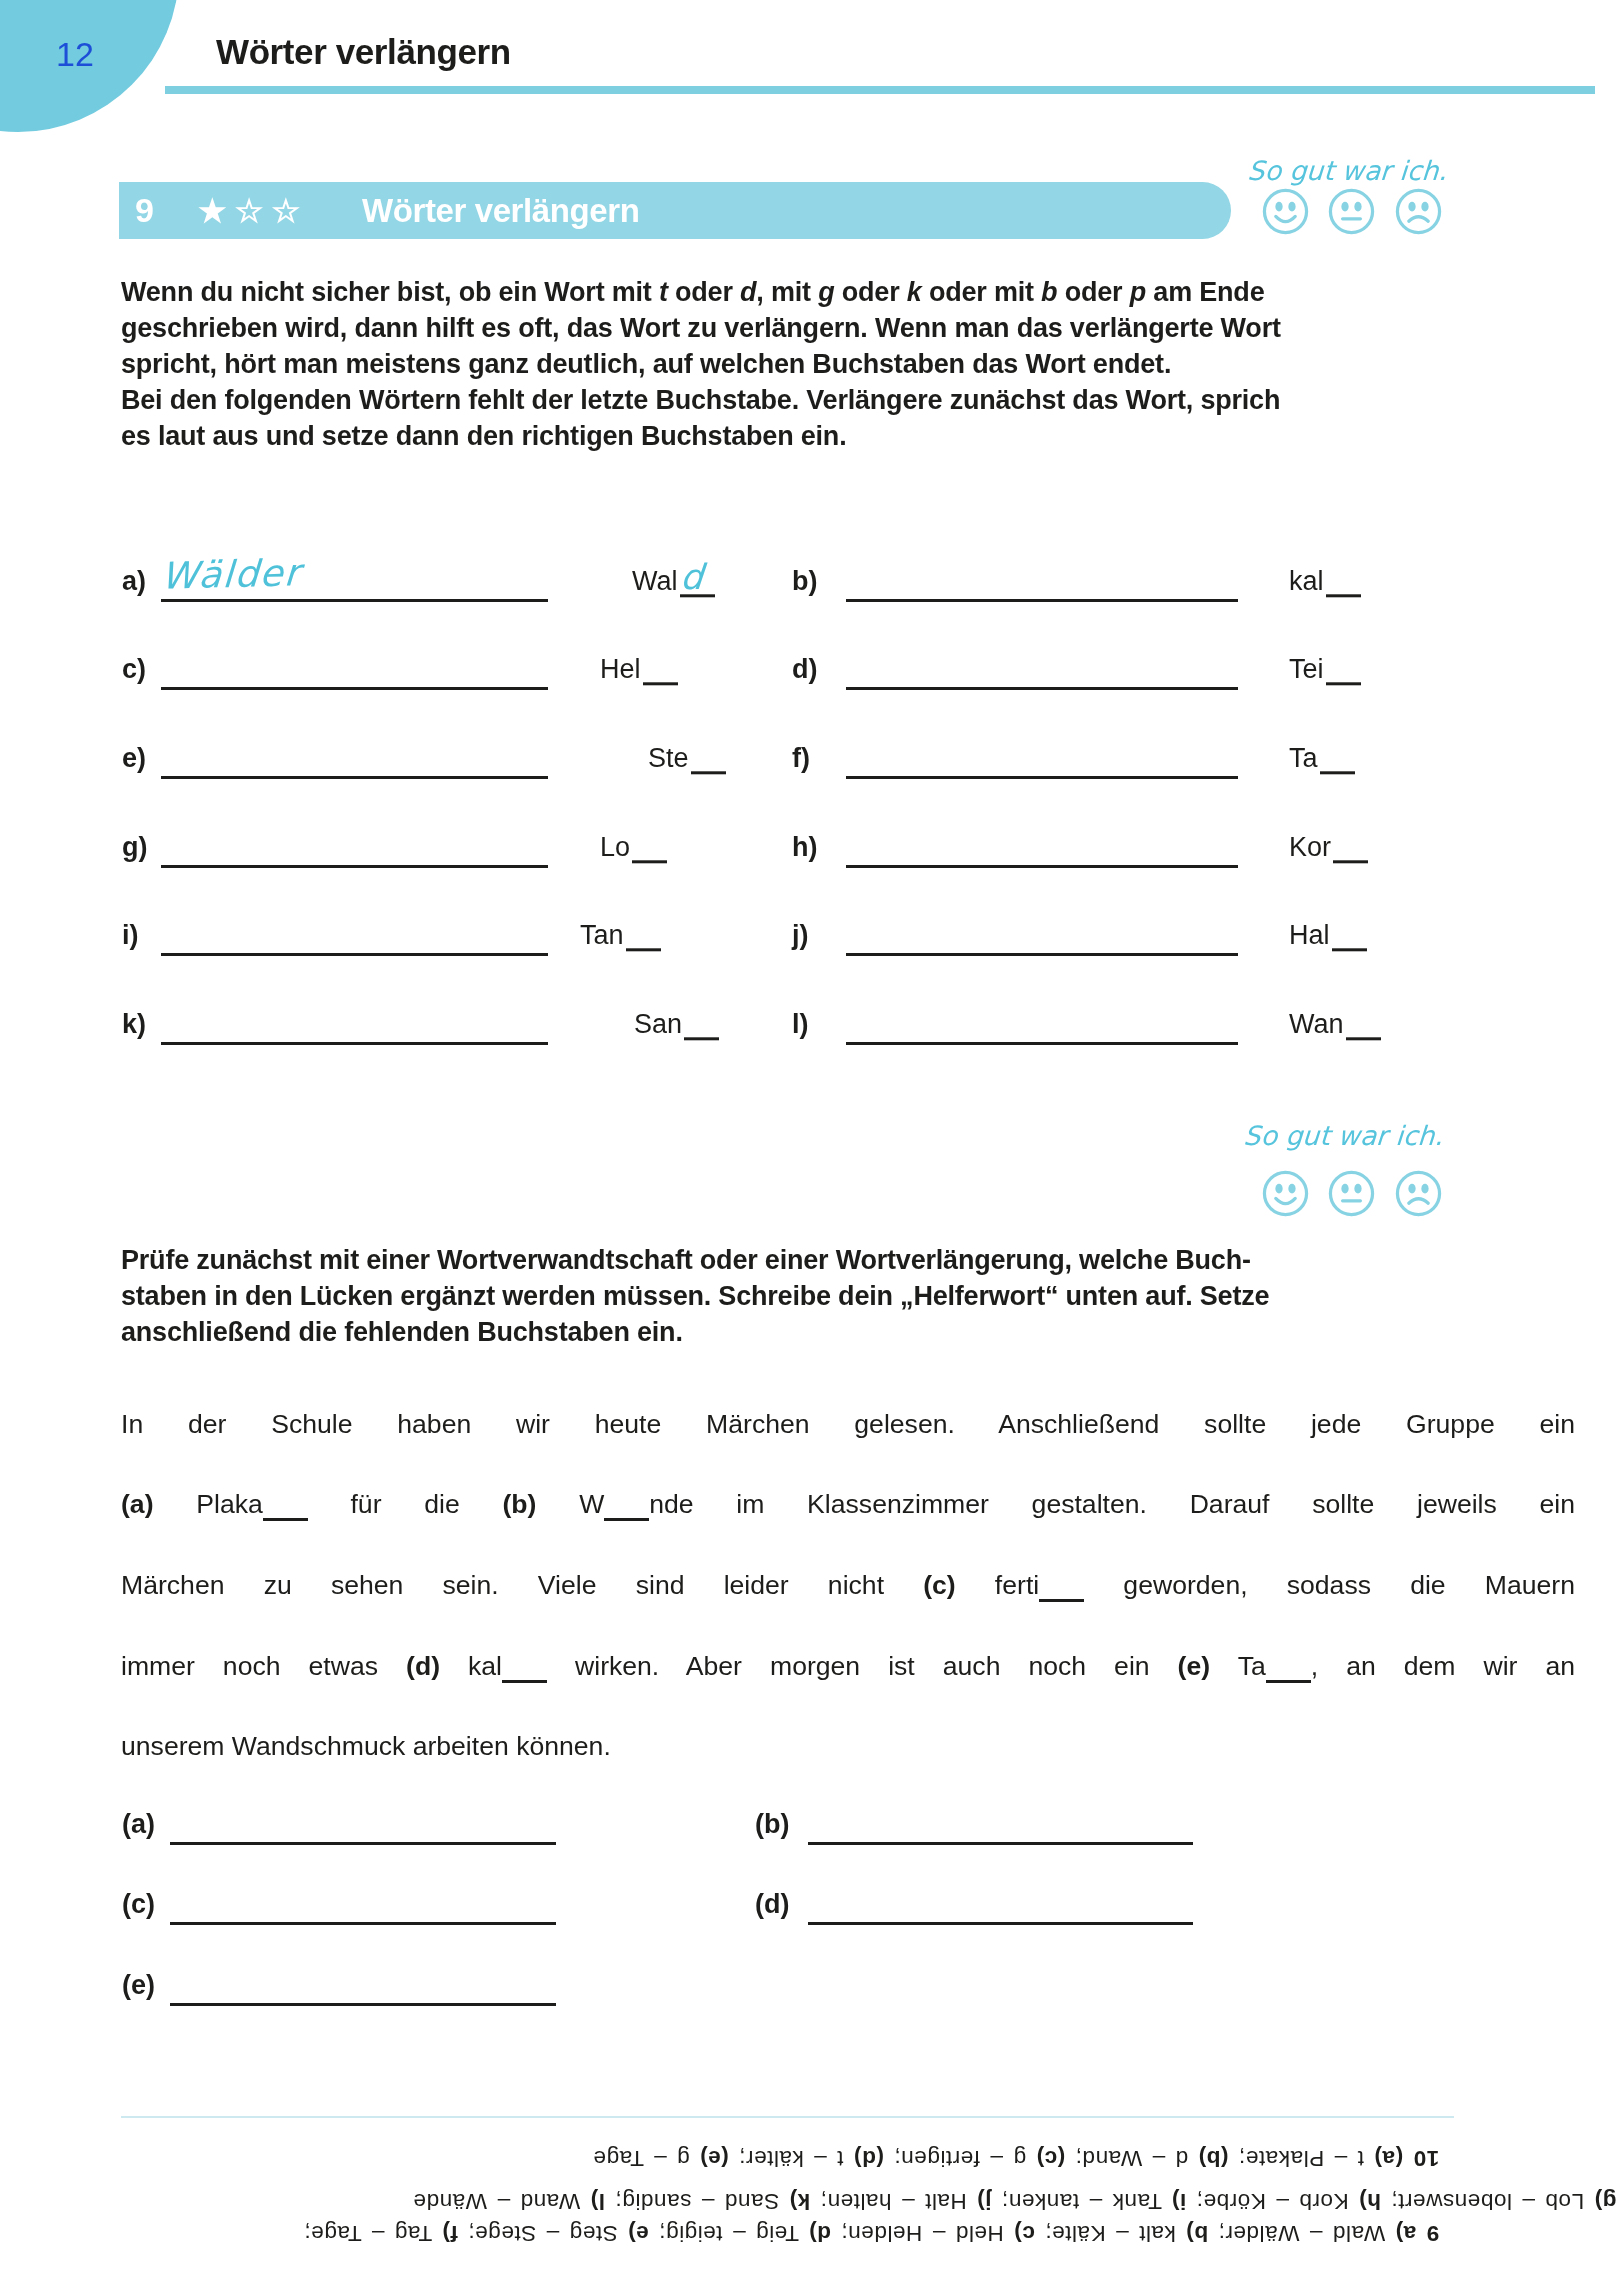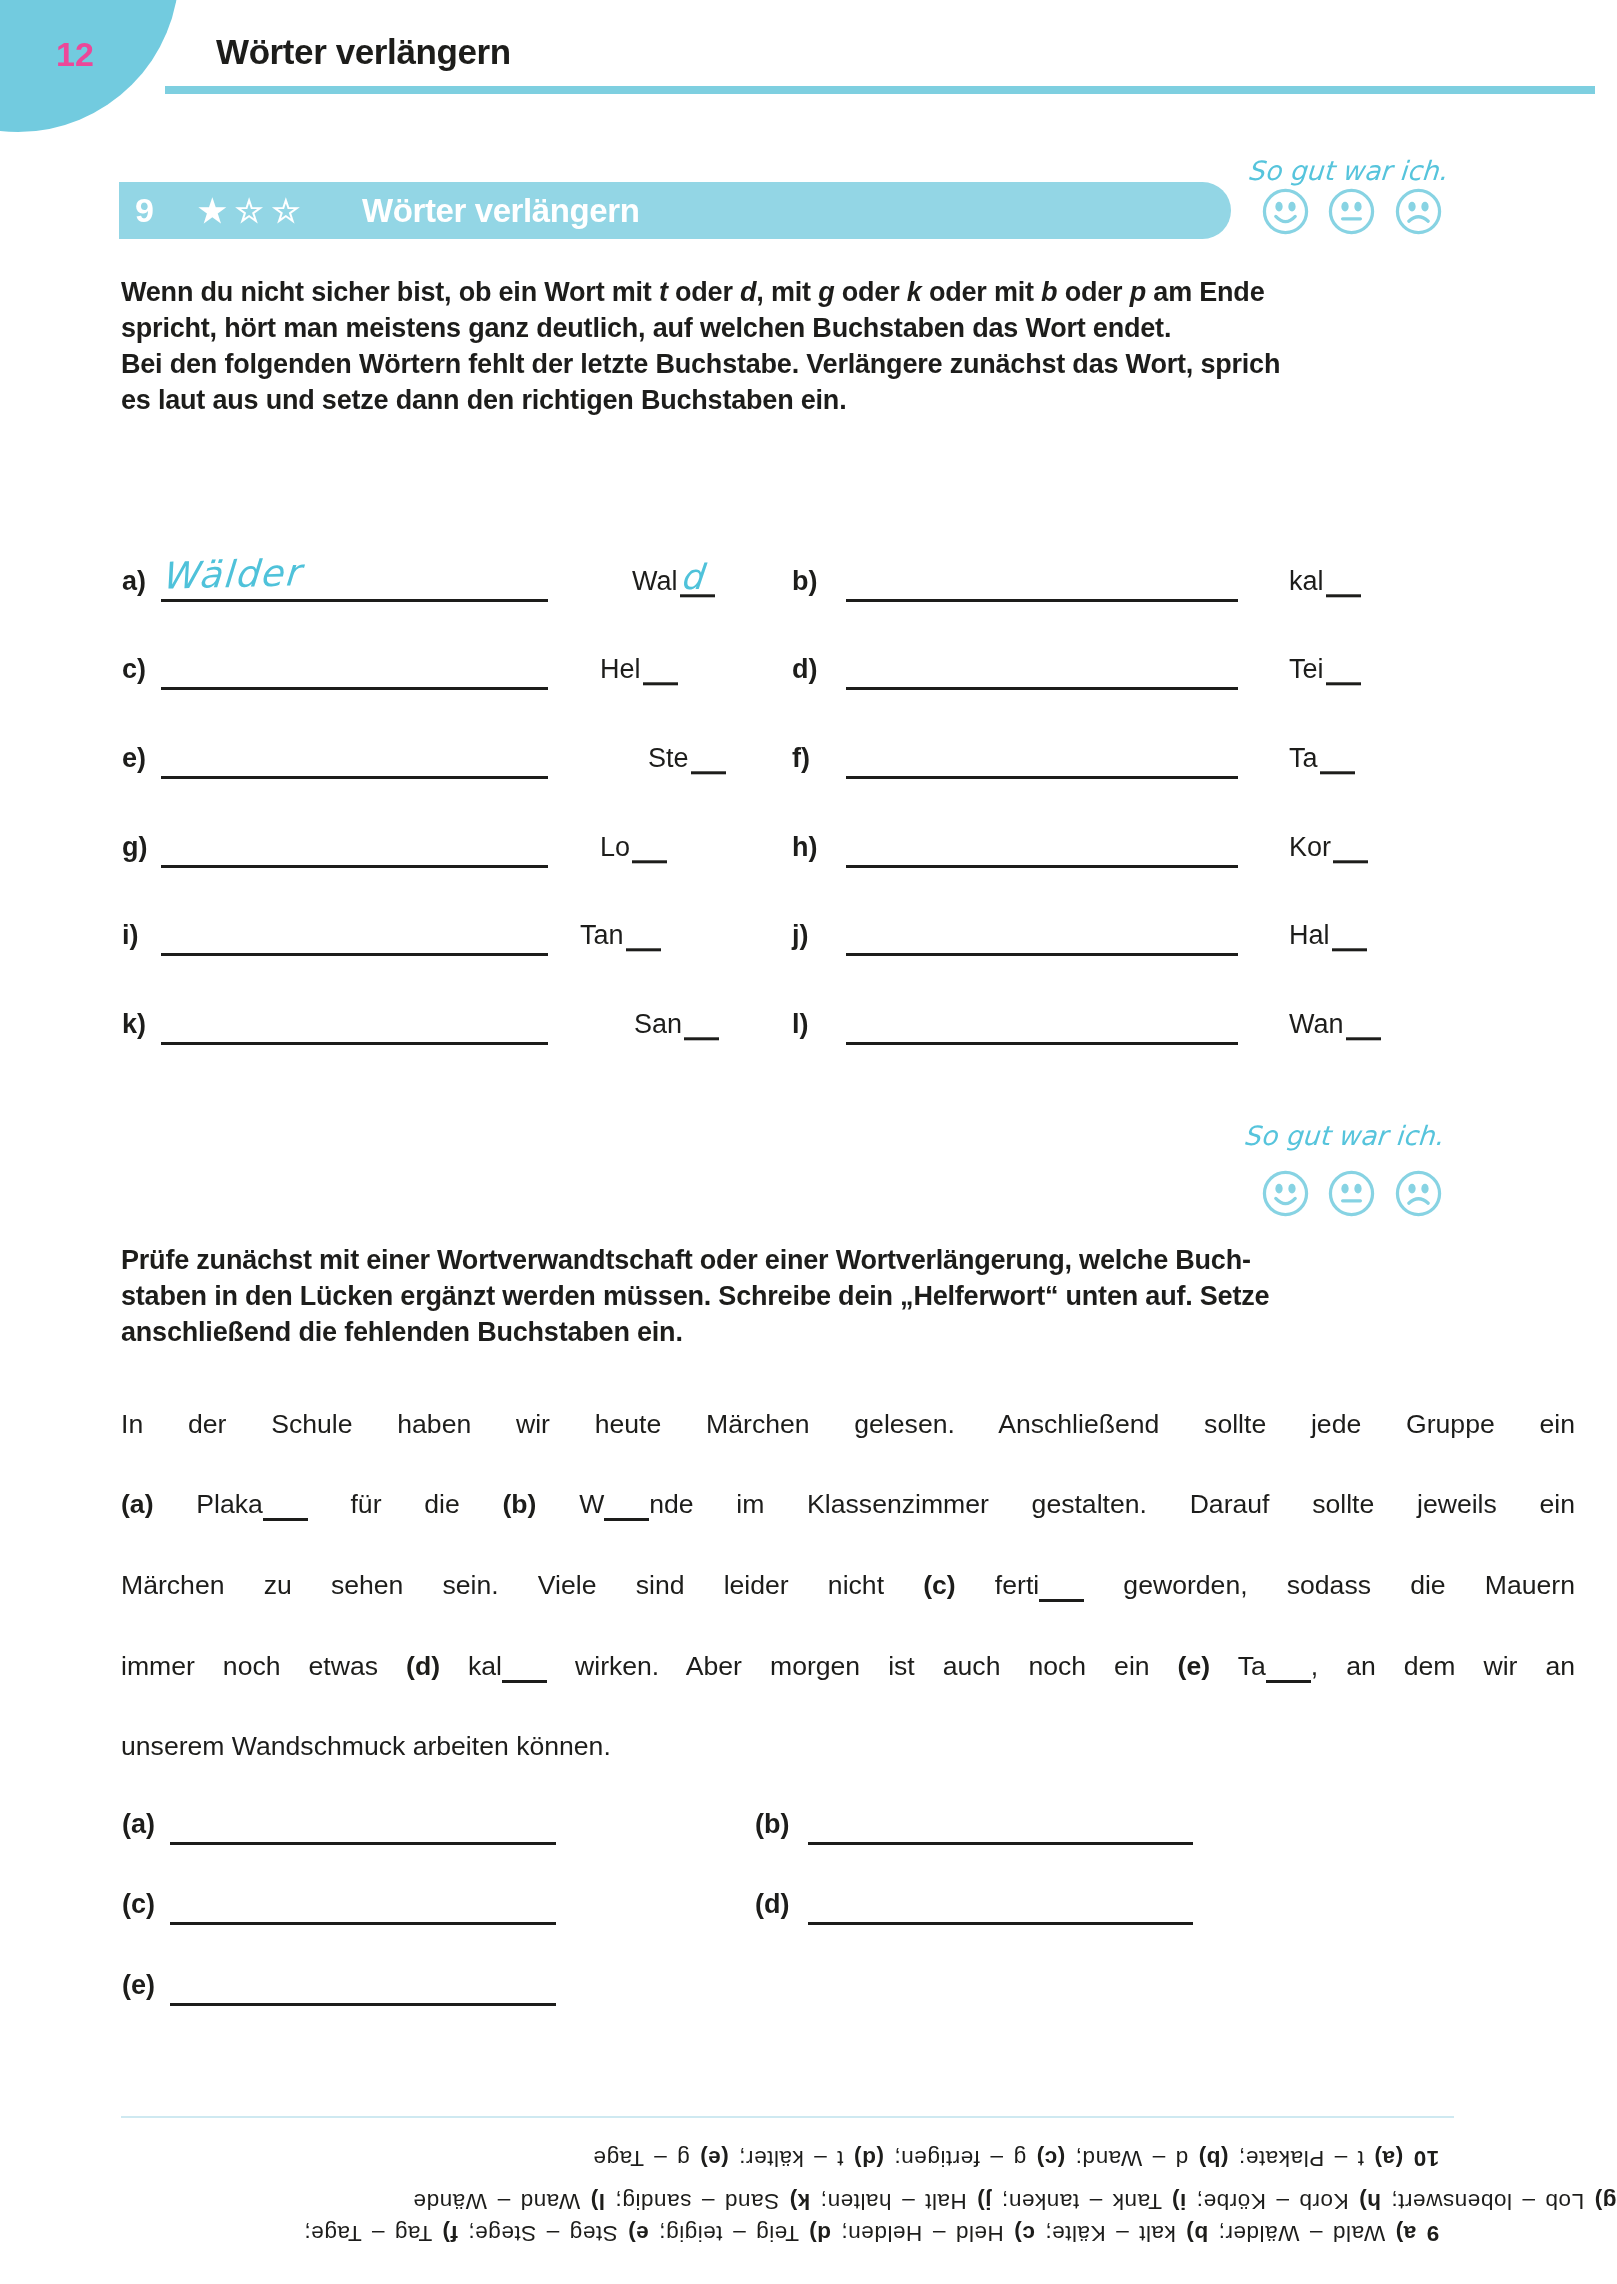--- a/index.html
+++ b/index.html
@@ -2,21 +2,21 @@
 <html style="font-size:13px"><head>
 <meta charset="utf-8">
 <style>
   html,body{margin:0;padding:0;background:#fff;}
   .page{position:relative;width:1618px;height:2284px;background:#ffffff;
         font-family:"Liberation Sans",sans-serif;color:#1d1d1b;overflow:hidden;}
 
   .title-rule{position:absolute;left:165px;top:86px;width:1430px;height:8px;background:#7ecfe0;}
   .corner-circle{position:absolute;left:-143px;top:-190px;width:322px;height:322px;
         border-radius:50%;background:#72cbdf;}
-  .page-number{position:absolute;left:56px;top:35px;font-size:34px;color:#ec4899;font-weight:bold;}
+  .page-number{position:absolute;left:56px;top:35px;font-size:34px;color:#1d4ed8;}
   .page-title{position:absolute;left:216px;top:32px;font-size:35px;font-weight:bold;letter-spacing:-0.4px;}
 
   .banner{position:absolute;left:119px;width:1112px;height:57px;background:#93d6e5;
         border-radius:0 29px 29px 0;display:flex;align-items:center;color:#fff;font-weight:bold;}
   #banner9{top:182px;} #banner10{top:1165px;}
   .b-num{font-size:34px;margin-left:16px;min-width:63px;}
   .b-stars{font-size:32px;letter-spacing:8px;min-width:135px;}
   .b-title{font-size:33px;margin-left:29px;letter-spacing:-0.4px;white-space:nowrap;}
 
   .sogut{position:absolute;font-size:26.6px;color:#56c4dc;font-style:italic;
@@ -86,20 +86,21 @@
     </div>
 
   <div class="banner" id="banner9">
     <span class="b-num">9</span>
     <span class="b-stars">★☆☆</span>
     <span class="b-title">Wörter verlängern</span>
   </div>
 
   <div class="instr" id="instr9">
       <div class="instr-line"><span>Wenn du nicht sicher bist, ob ein Wort mit </span><span class="i">t</span><span> oder </span><span class="i">d</span><span>, mit </span><span class="i">g</span><span> oder </span><span class="i">k</span><span> oder mit </span><span class="i">b</span><span> oder </span><span class="i">p</span><span> am Ende</span></div>
+      <div class="instr-line"><span>geschrieben wird, dann hilft es oft, das Wort zu verlängern. Wenn man das verlängerte Wort</span></div>
       <div class="instr-line"><span>spricht, hört man meistens ganz deutlich, auf welchen Buchstaben das Wort endet.</span></div>
       <div class="instr-line"><span>Bei den folgenden Wörtern fehlt der letzte Buchstabe. Verlängere zunächst das Wort, sprich</span></div>
       <div class="instr-line"><span>es laut aus und setze dann den richtigen Buchstaben ein.</span></div>
     </div>
   <div id="rows9">
       <div class="wrow" style="top: 565px;">
         <span class="lbl" style="left: 122px;">a)</span>
         <div class="lline" style="left: 161px; width: 387px;"></div>
         <span class="hand hand-word">Wälder</span>
         <span class="stem" style="left: 600px; margin-left: 32px;"><span>Wal</span><span class="sblank"><span class="hand hand-d">d</span></span></span>

